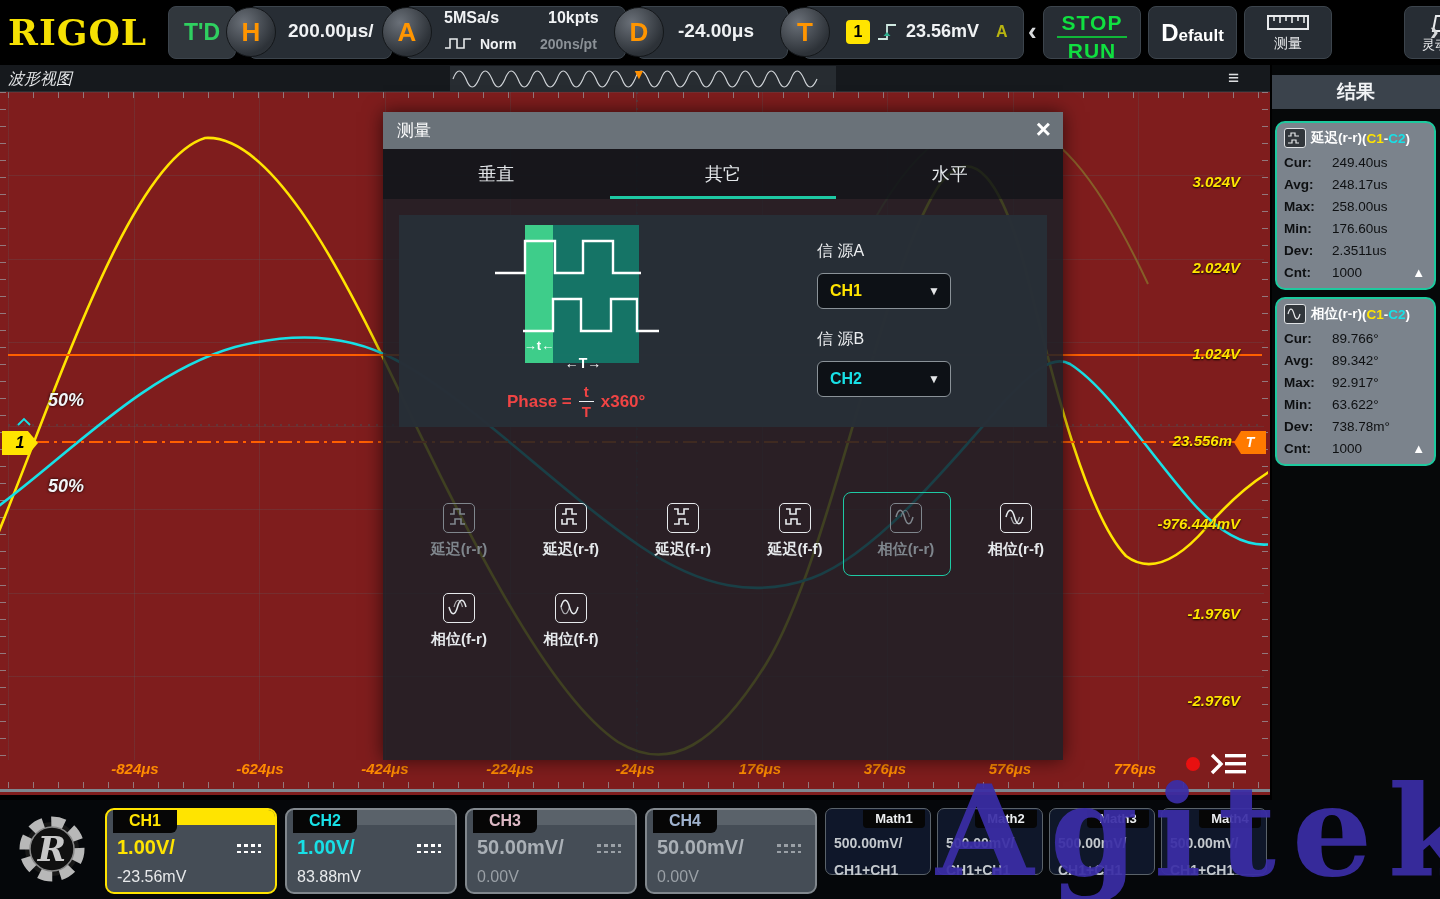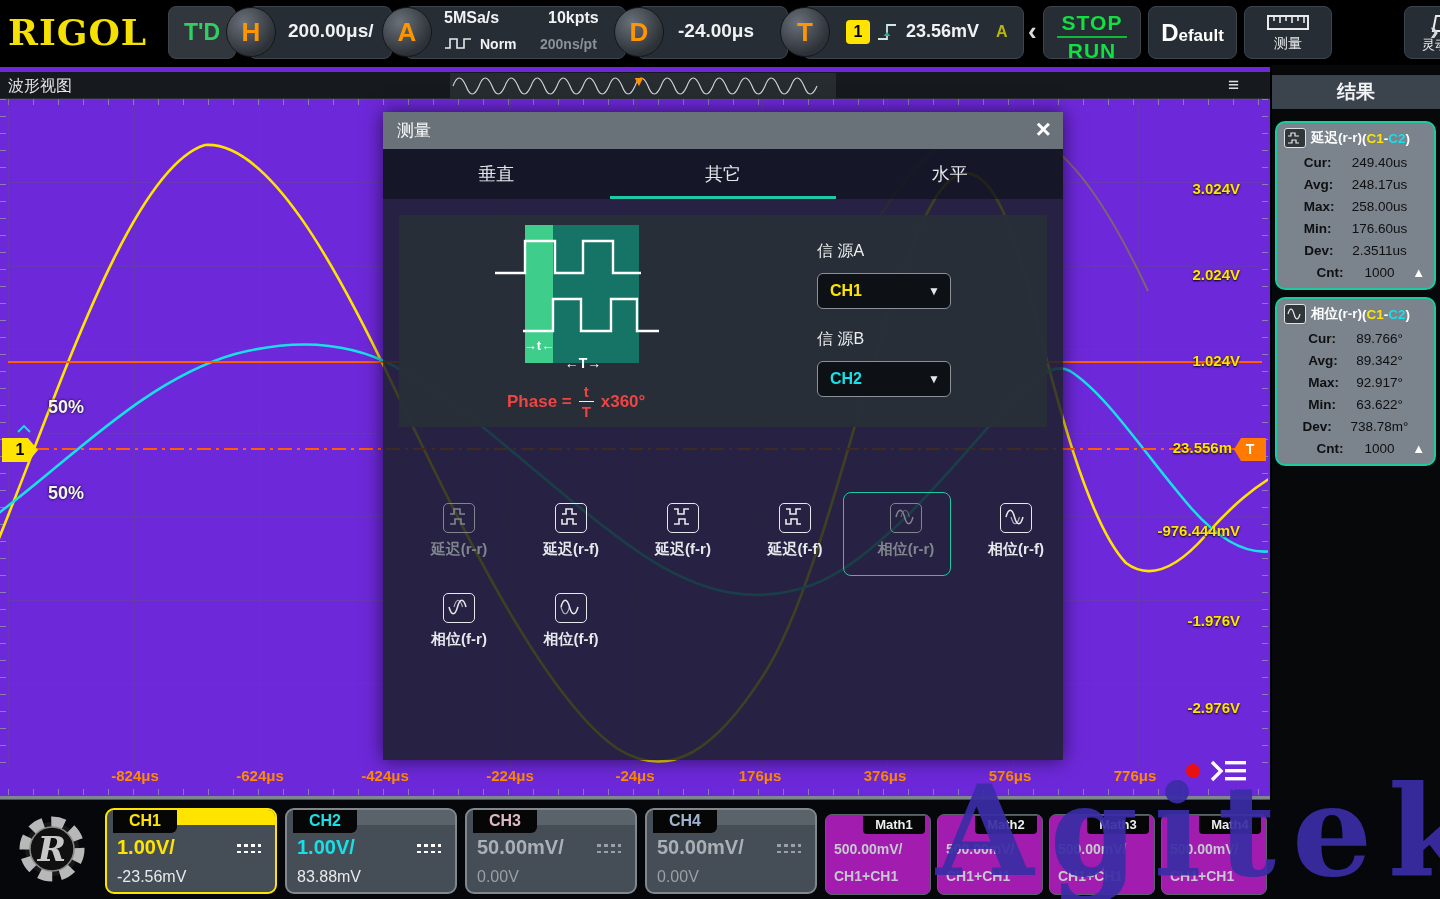--- a/index.html
+++ b/index.html
@@ -29,21 +29,21 @@
   .stoprun .l2 { display:block; color:#10e040; font-weight:bold; font-size:21px; letter-spacing:1px;}
   #default-btn { left:1148px; width:89px; color:#fff; font-weight:bold; font-size:17px;
                  display:flex; align-items:center; justify-content:center; }
   #default-btn span::first-letter { font-size:24px; }
   .menu-btn { text-align:center; color:#e8eaec; font-size:14px; }
   #measure-btn { left:1244px; width:88px; }
   #knob-btn { left:1404px; width:88px; }
   .nav-ch { position:absolute; top:16px; color:#d8dadc; font-size:26px; font-weight:bold; }
 
   
-  #scope { position:absolute; left:0; top:67px; width:1270px; height:735px; background:#6d28d9; }
+  #scope { position:absolute; left:0; top:60px; width:1270px; height:735px; background:#7f1d1d;font-style:italic; }
   #wf-header { position:absolute; left:0; top:5px; width:1270px; height:27px; background:#16191d;
                border-bottom:1px solid #2a2e33; }
   #wf-title { position:absolute; left:8px; top:4px; color:#e4e6e8; font-size:16px; }
   #preview { position:absolute; left:450px; top:1px; width:386px; height:25px; background:#272c31; }
   #preview-tri { position:absolute; left:632px; top:1px; color:#ff9000; font-size:14px; }
   #wf-menu { position:absolute; left:1228px; top:2px; color:#dcdee0; font-size:19px; letter-spacing:1px; }
   .ruler-h { position:absolute; left:8px; width:1254px; height:6px;
              background:repeating-linear-gradient(90deg,#9aa0a6 0 1px,transparent 1px 25px); opacity:.7;}
   .ruler-v { position:absolute; top:32px; width:6px; height:668px;
              background:repeating-linear-gradient(180deg,#9aa0a6 0 1px,transparent 1px 17px); opacity:.7;}
@@ -114,41 +114,41 @@
   #results { position:absolute; left:1272px; top:65px; width:168px; height:735px; background:#060809; z-index:5;}
   #res-header { position:absolute; left:0; top:10px; width:168px; height:34px; background:#3b434c;
                 color:#f2f4f6; font-size:19px; font-weight:bold; text-align:center; line-height:34px; }
   .res-card { position:absolute; left:3px; width:161px; height:169px; background:#7b838c;
               border:2px solid #1dc99e; border-radius:10px; padding:5px 7px; cursor:pointer; }
   .res-title { display:flex; align-items:center; font-size:13.5px; font-weight:bold; color:#fff;
                white-space:nowrap; margin-bottom:3px; }
   .res-title .ri { width:22px; height:20px; background:#31363b; border:1.5px solid #dfe2e5; border-radius:3px;
                    margin-right:5px; flex:none; display:flex; align-items:center; justify-content:center;}
   .c1 { color:#ffe400; } .c2 { color:#18e0e6; }
-  .rrow { display:flex; font-size:13.5px; color:#0e1012; height:22px; align-items:center; position:relative;justify-content:center;}
+  .rrow { display:flex; font-size:13.5px; color:#0e1012; height:22px; align-items:center; position:relative;}
   .rrow .rk { width:48px; font-weight:bold; }
   .rrow .rv { }
   .rrow .tri { position:absolute; right:2px; color:#fff; font-size:13px; }
 
   
   #botbar { position:absolute; left:0; top:800px; width:1440px; height:99px; background:#05070a; z-index:20; }
   .ch-box { position:absolute; top:8px; width:172px; height:86px; background:#454d56; border-radius:9px;
             border:2px solid #81878d; cursor:pointer; overflow:hidden; }
   .ch-box.active { border-color:#ffe400; }
   .ch-tab { position:absolute; left:6px; top:0; width:64px; height:23px; background:#060606;
             border-radius:0 0 6px 0; font-weight:bold; font-size:16px; text-align:center; line-height:22px; }
   .ch-strip { position:absolute; left:70px; top:0; right:0; height:15px; background:#5a626a; }
   .ch-box.active .ch-strip { background:#ffe400; }
   .ch-scale { position:absolute; left:10px; top:26px; font-size:20px; font-weight:bold; }
   .ch-offset { position:absolute; left:10px; top:58px; font-size:16px; color:#e8eaec; }
   .ch-box.off .ch-offset { color:#9aa0a6; }
   .coupling { position:absolute; right:14px; top:34px; width:24px; height:11px; }
   .coupling i { display:block; height:2.5px; margin-bottom:4px;
                 background:repeating-linear-gradient(90deg,currentColor 0 4px,transparent 4px 7px); }
-  .math-box { position:absolute; top:14px; width:106px; height:81px; background:#a21caf; border-radius:7px;
+  .math-box { position:absolute; top:8px; width:106px; height:67px; background:#0f172a; border-radius:7px;
               border:1px solid #5a626a; cursor:pointer; }
   .math-tab { position:absolute; right:5px; top:1px; width:62px; height:18px; background:#060606;
               color:#ecee f0; color:#eceef0; font-size:13px; font-weight:bold; text-align:center; line-height:17px;
               border-radius:0 0 4px 4px;}
   .math-scale { position:absolute; left:8px; top:26px; font-size:14px; color:#c4c9ce; font-weight:bold;}
   .math-expr { position:absolute; left:8px; top:53px; font-size:14px; color:#c4c9ce; font-weight:bold;}
   #date-box { position:absolute; left:1280px; top:8px; width:154px; height:86px; background:#1d2329;
               border-radius:9px; border:1px solid #3a4148; }
   #date-text { position:absolute; left:0; bottom:6px; width:100%; text-align:center; color:#f2f4f6;
                font-size:17px; font-weight:bold; }

